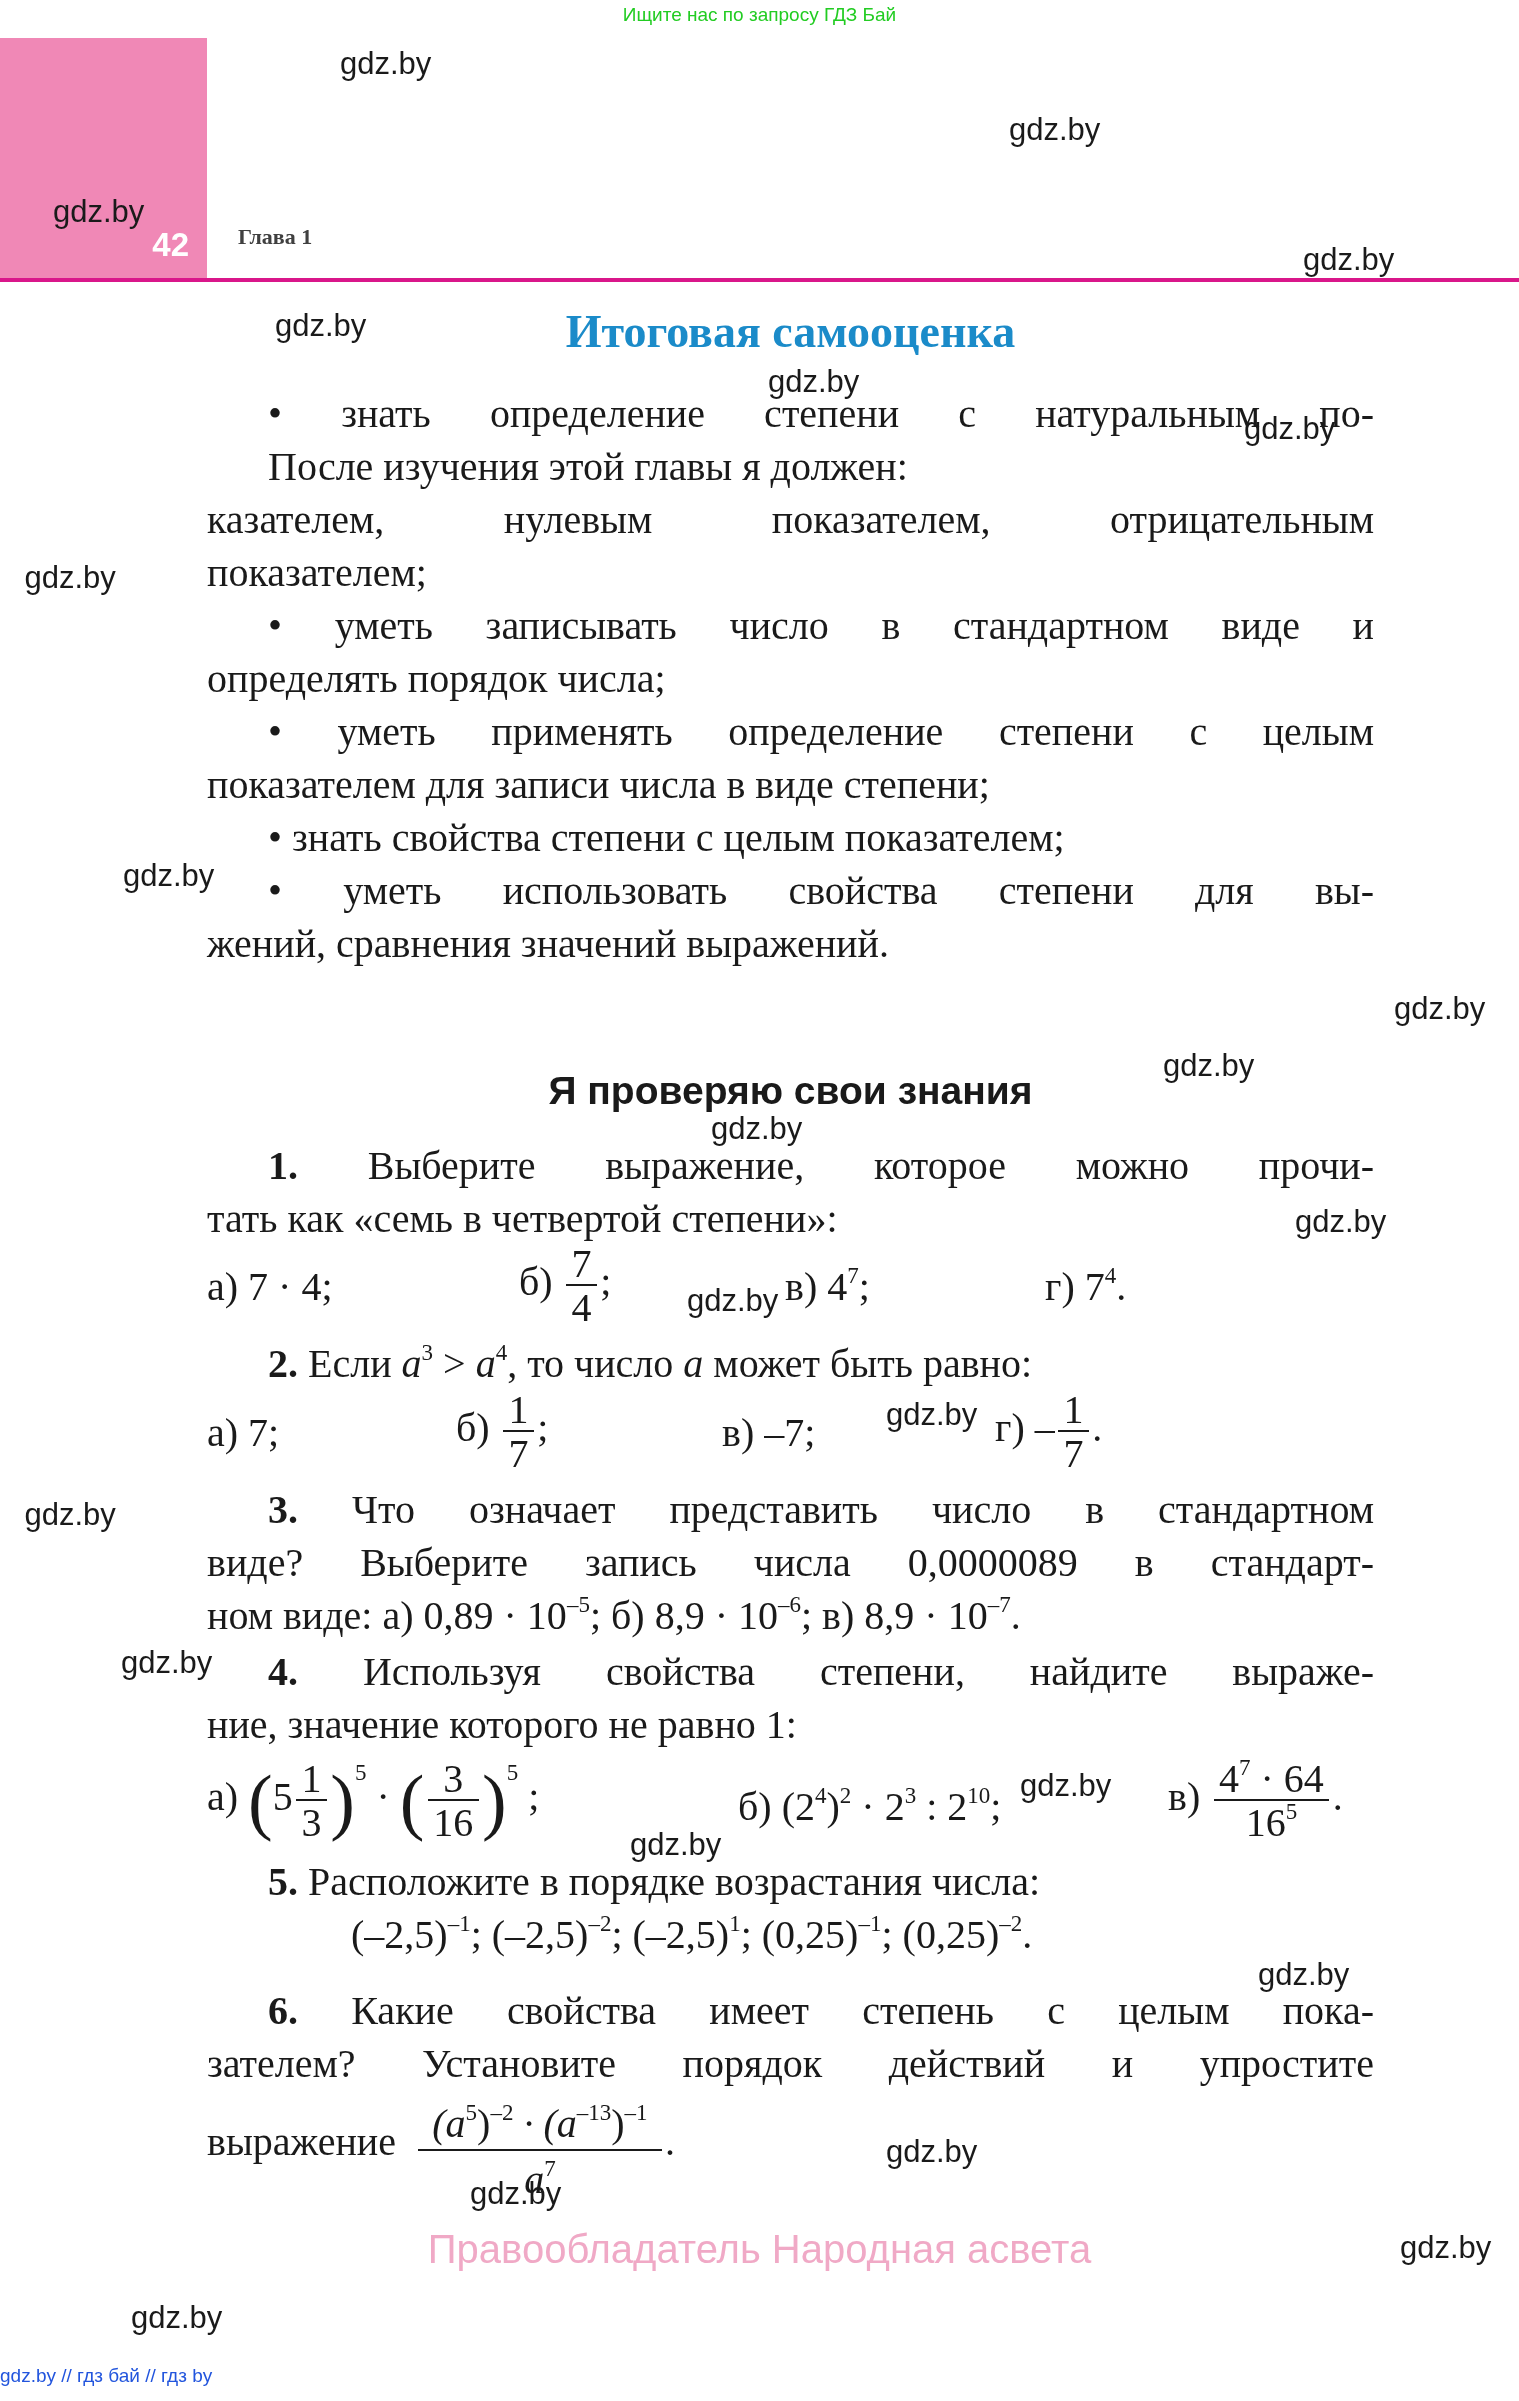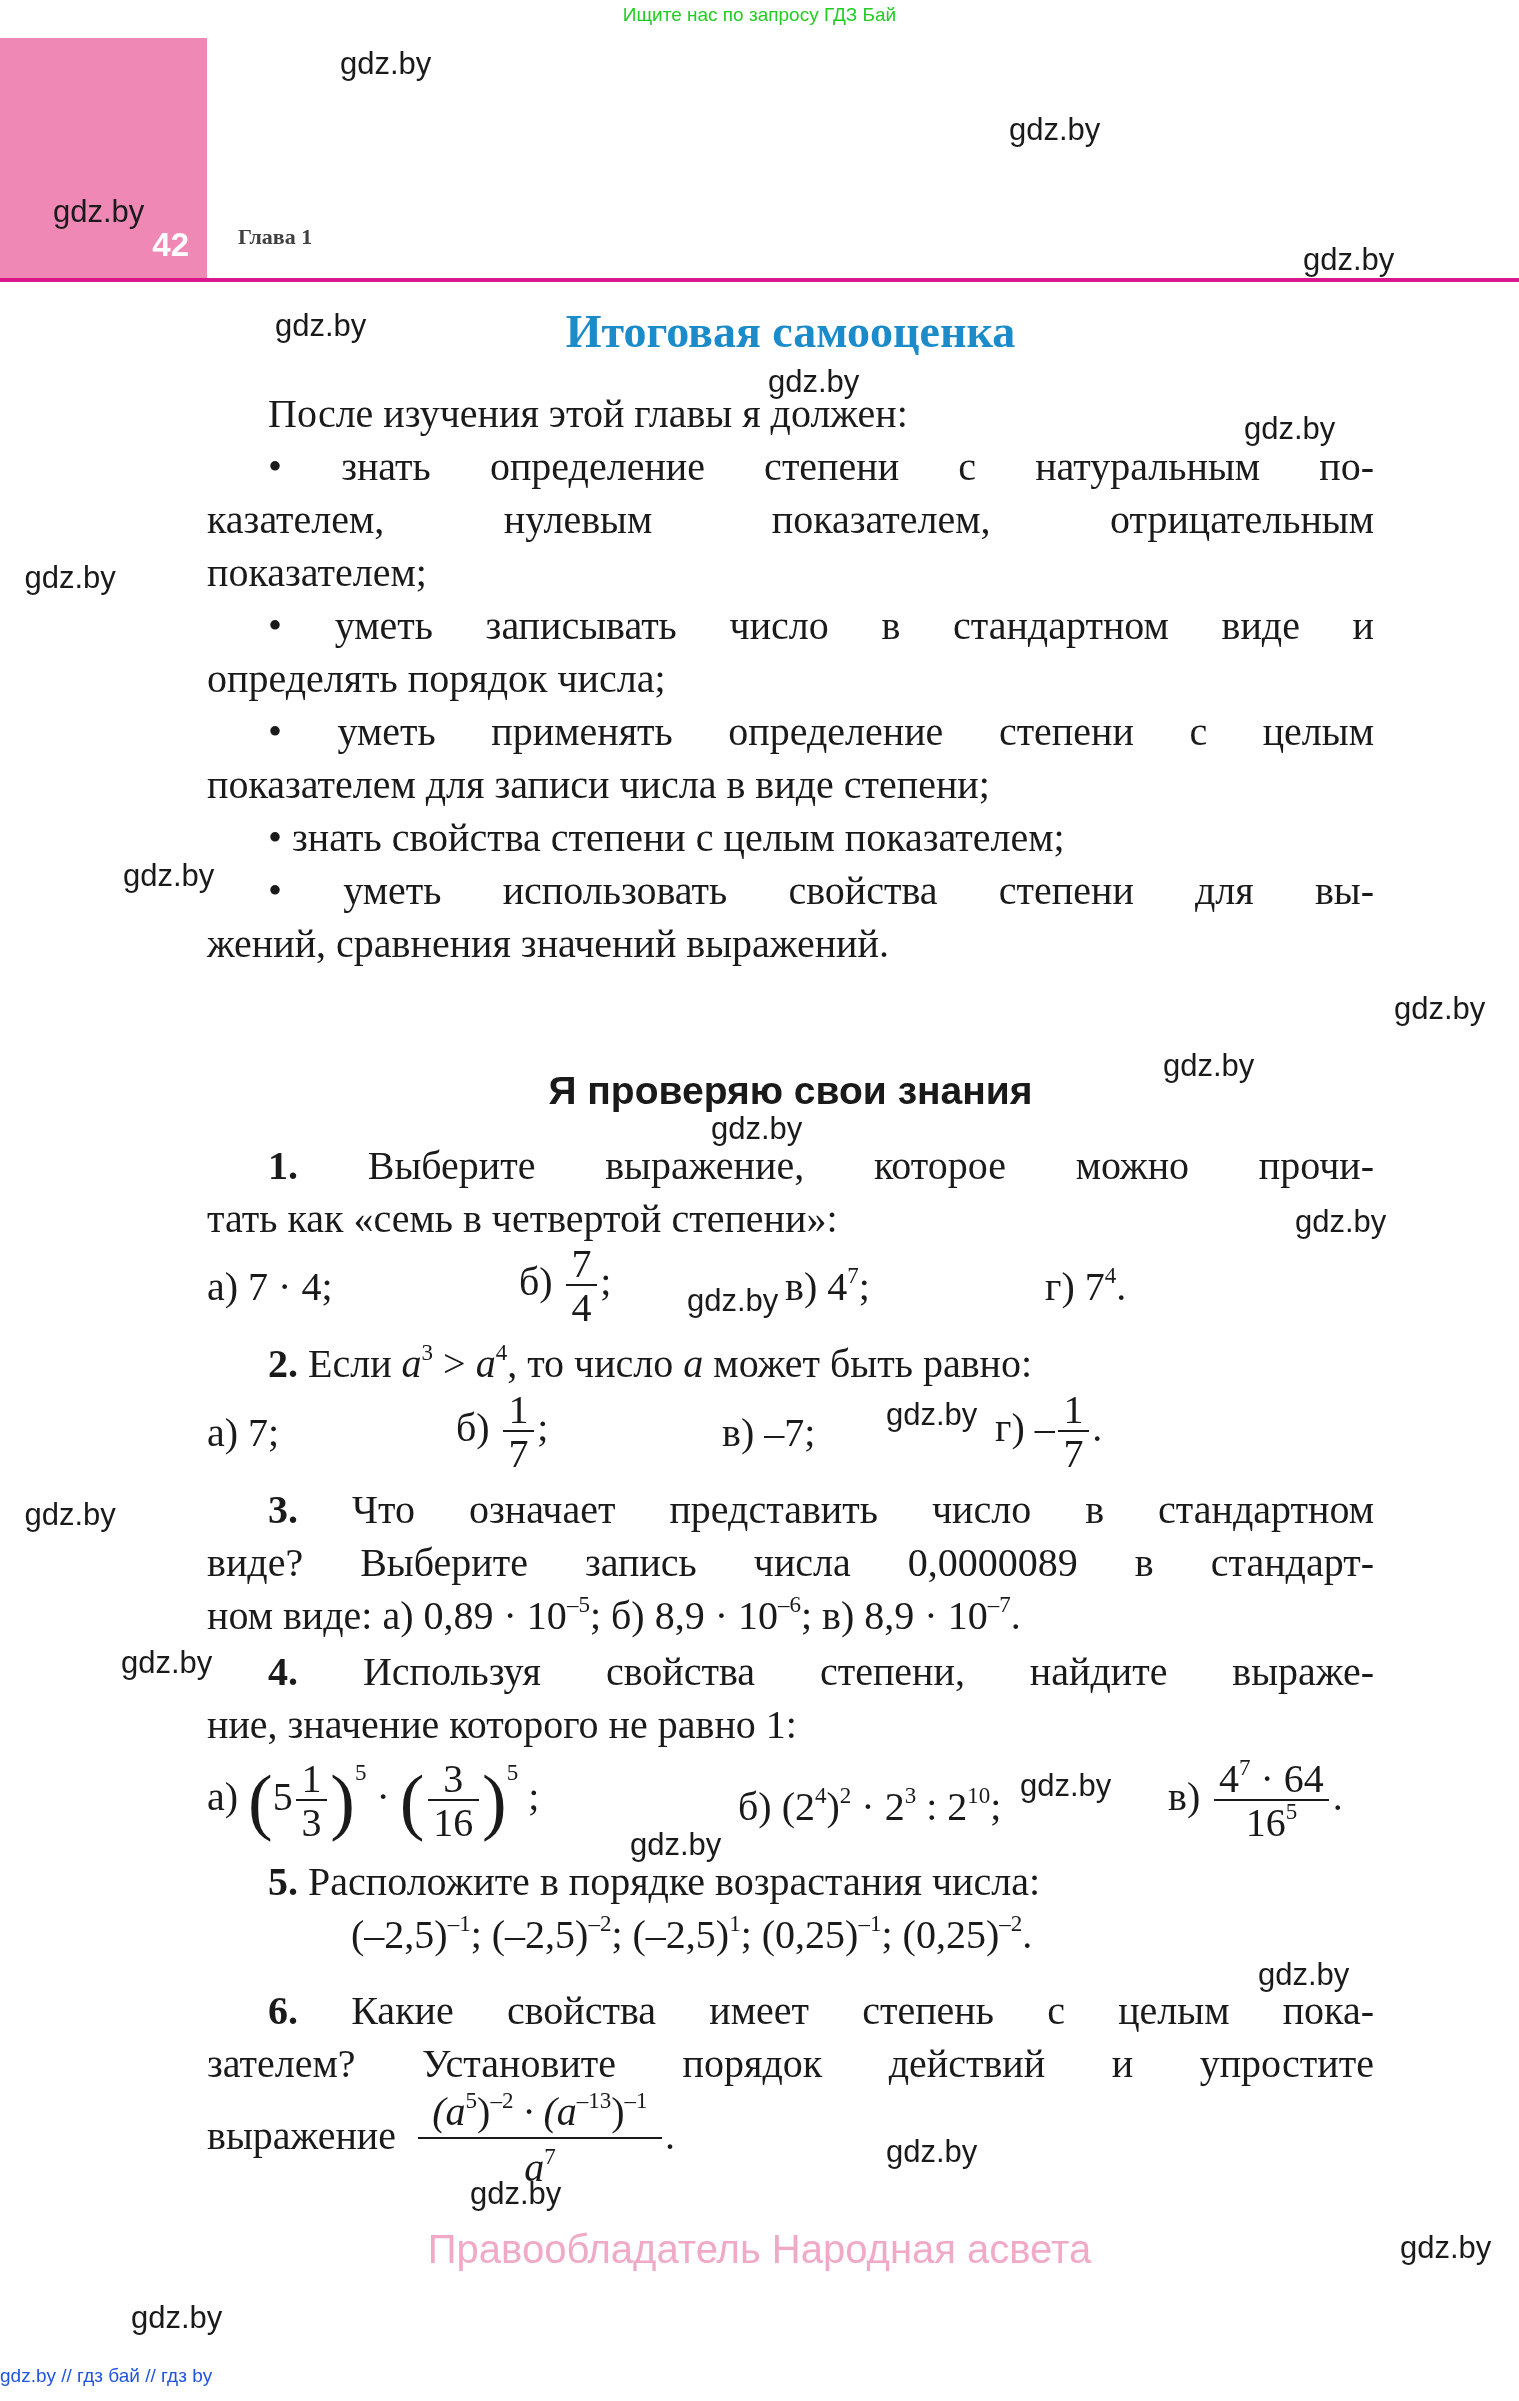--- a/index.html
+++ b/index.html
@@ -64,22 +64,22 @@
 <div class="abs wm" style="left:630px;top:1827px;">gdz.by</div>
 <div class="abs wm" style="left:1258px;top:1957px;">gdz.by</div>
 <div class="abs wm" style="left:886px;top:2134px;">gdz.by</div>
 <div class="abs wm" style="left:470px;top:2176px;">gdz.by</div>
 <div class="abs wm" style="left:1400px;top:2230px;">gdz.by</div>
 <div class="abs wm" style="left:131px;top:2300px;">gdz.by</div>
 
 <div class="abs title">Итоговая самооценка</div>
 
 <div class="abs body" style="top:387px;">
+  <div class="line just ind">• знать определение степени с натуральным по-</div>
   <div class="line ind">После изучения этой главы я должен:</div>
-  <div class="line just ind">• знать определение степени с натуральным по-</div>
   <div class="line just">казателем, нулевым показателем, отрицательным</div>
   <div class="line">показателем;</div>
   <div class="line just ind">• уметь записывать число в стандартном виде и</div>
   <div class="line">определять порядок числа;</div>
   <div class="line just ind">• уметь применять определение степени с целым</div>
   <div class="line">показателем для записи числа в виде степени;</div>
   <div class="line ind">• знать свойства степени с целым показателем;</div>
   <div class="line just ind">• уметь использовать свойства степени для вы-</div>
   <div class="line">жений, сравнения значений выражений.</div>
 </div>
@@ -144,21 +144,21 @@
 </div>
 
 <div class="abs body" style="top:1984px;">
   <div class="line just ind"><b>6.</b> <span>Какие свойства имеет степень с целым пока-</span></div>
   <div class="line just">зателем? Установите порядок действий и упростите</div>
 </div>
 <div class="abs body" style="top:2092px;height:105px;">
   <span class="opt" style="left:0;top:0;white-space:nowrap;">
     <span>выражение</span>
     <span class="frac" style="margin-left:12.3px;">
-      <span class="num" style="padding:0 14px 5.3px;"><span class="i">(a</span><sup>5</sup><span>)</span><sup>–2</sup><span class="i"> · (a</span><sup>–13</sup><span>)</span><sup>–1</sup></span>
+      <span class="num" style="padding:0 14px 5.3px;margin-top:12px;"><span class="i">(a</span><sup>5</sup><span>)</span><sup>–2</sup><span class="i"> · (a</span><sup>–13</sup><span>)</span><sup>–1</sup></span>
       <span class="den" style="padding-top:8.8px;"><span class="i">a</span><sup>7</sup></span>
     </span><span>.</span>
   </span>
 </div>
 
 <div class="abs footer-c">Правообладатель Народная асвета</div>
 <div class="abs bottomlinks">gdz.by  //  гдз бай  //  гдз by</div>
 
 
 </body></html>

